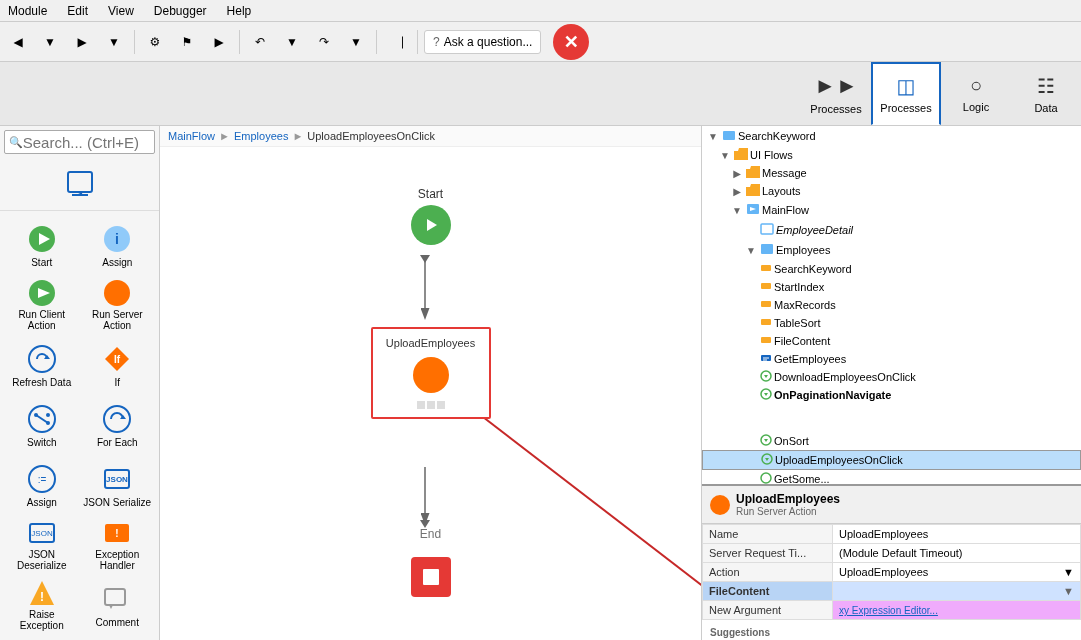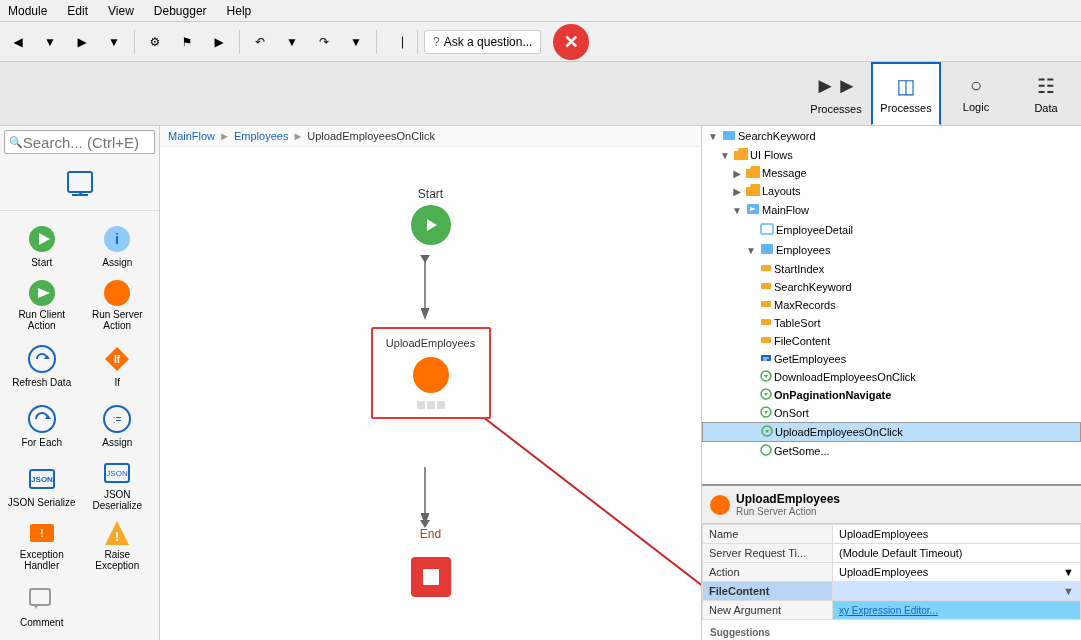--- a/index.html
+++ b/index.html
@@ -171,21 +171,21 @@
       display: flex; align-items: center; justify-content: space-between;
     }
     
     .suggestions-section {
       padding: 4px 0;
     }
     .suggestions-label {
       padding: 3px 8px; font-size: 10px; color: #666; font-weight: 700;
     }
     
-    .new-arg-row td { background: #7dd3fc; font-size: 11px; }
+    .new-arg-row td { background: #f0abfc; font-size: 11px; }
     
     .expr-btn {
       font-size: 10px; color: #1565c0; cursor: pointer; background: none; border: none;
       text-decoration: underline;
     }
   </style>
 </head>
 <body>
 
 <div class="menu-bar">
@@ -323,20 +323,32 @@
       <div class="tool-item">
         <div class="tool-icon">
           <svg width="28" height="28">
               <polygon points="14,2 26,14 14,26 2,14" fill="#ff6f00"></polygon>
               <text x="14" y="18" text-anchor="middle" font-size="10" fill="white" font-weight="bold">If</text>
             </svg>
         </div>
         <span>If</span>
       </div>
 
+      <div class="tool-item">
+        <div class="tool-icon">
+          <svg width="28" height="28">
+              <circle cx="14" cy="14" r="13" fill="none" stroke="#1565c0" stroke-width="2"></circle>
+              <line x1="8" y1="10" x2="20" y2="18" stroke="#1565c0" stroke-width="2"></line>
+              <circle cx="8" cy="10" r="2" fill="#1565c0"></circle>
+              <circle cx="20" cy="10" r="2" fill="#1565c0"></circle>
+              <circle cx="20" cy="18" r="2" fill="#1565c0"></circle>
+            </svg>
+        </div>
+        <span>Switch</span>
+      </div>
 
       <div class="tool-item">
         <div class="tool-icon">
           <svg width="28" height="28">
               <circle cx="14" cy="14" r="13" fill="none" stroke="#1565c0" stroke-width="2"></circle>
               <path d="M8 14 A6 6 0 1 1 20 14" stroke="#1565c0" stroke-width="2" fill="none"></path>
               <polygon points="20,10 23,14 17,14" fill="#1565c0"></polygon>
             </svg>
         </div>
         <span>For Each</span>
@@ -462,21 +474,21 @@
           <div class="orange-dot"></div>
           <div style="display:flex; gap:2px; margin-top:4px;">
             <div style="width:8px;height:8px;background:#ddd;"></div>
             <div style="width:8px;height:8px;background:#ddd;"></div>
             <div style="width:8px;height:8px;background:#ddd;"></div>
           </div>
         </div>
       </div>
 
       <div class="flow-node node-end">
-        <span style="font-size:12px; color:#c2410c; margin-bottom:16px;">End</span>
+        <span style="font-size:12px; color:#737373; margin-bottom:16px;">End</span>
         <div class="red-square">
           <div style="width:16px;height:16px;background:white;border-radius:1px;"></div>
         </div>
       </div>
     </div>
   </div>
 
   <div class="right-panel">
 
     <div class="tree-panel">
@@ -525,21 +537,21 @@
         <span class="tree-expand">▼</span>
         <span style="margin:0 2px;">
           <svg width="14" height="14">
               <rect x="1" y="2" width="12" height="10" rx="1" fill="#64b5f6"></rect>
               <polygon points="4,5 10,7 4,9" fill="white"></polygon>
             </svg>
         </span>
         <span>MainFlow</span>
       </div>
 
-      <div class="tree-item" style="padding-left:42px;">
+      <div class="tree-item" style="padding-left:42px;font-style:italic;">
         <span class="tree-expand">&nbsp;</span>
         <span style="margin:0 2px;">
           <svg width="14" height="14">
               <rect x="1" y="2" width="12" height="10" rx="1" fill="none" stroke="#64b5f6" stroke-width="1.5"></rect>
             </svg>
         </span>
         <span>EmployeeDetail</span>
       </div>
 
       <div class="tree-item" style="padding-left:42px;">
@@ -549,27 +561,27 @@
               <rect x="1" y="2" width="12" height="10" rx="1" fill="#64b5f6"></rect>
             </svg>
         </span>
         <span>Employees</span>
       </div>
 
       <div class="tree-item" style="padding-left:56px;">
         <span style="margin:0 2px;"><svg width="12" height="12">
               <rect x="1" y="3" width="10" height="6" rx="1" fill="#f9a825"></rect>
             </svg></span>
+        <span>SearchKeyword</span>
+      </div>
+      <div class="tree-item" style="padding-left:56px;">
+        <span style="margin:0 2px;"><svg width="12" height="12">
+              <rect x="1" y="3" width="10" height="6" rx="1" fill="#f9a825"></rect>
+            </svg></span>
         <span>StartIndex</span>
-      </div>
-      <div class="tree-item" style="padding-left:56px;">
-        <span style="margin:0 2px;"><svg width="12" height="12">
-              <rect x="1" y="3" width="10" height="6" rx="1" fill="#f9a825"></rect>
-            </svg></span>
-        <span>SearchKeyword</span>
       </div>
       <div class="tree-item" style="padding-left:56px;">
         <span style="margin:0 2px;"><svg width="12" height="12">
               <rect x="1" y="3" width="10" height="6" rx="1" fill="#f9a825"></rect>
             </svg></span>
         <span>MaxRecords</span>
       </div>
       <div class="tree-item" style="padding-left:56px;">
         <span style="margin:0 2px;"><svg width="12" height="12">
               <rect x="1" y="3" width="10" height="6" rx="1" fill="#f9a825"></rect>
@@ -597,21 +609,21 @@
             </svg></span>
         <span>DownloadEmployeesOnClick</span>
       </div>
       <div class="tree-item" style="padding-left:56px;font-weight:bold;">
         <span style="margin:0 2px;"><svg width="12" height="12">
               <circle cx="6" cy="6" r="5" fill="none" stroke="#4caf50" stroke-width="1.5"></circle>
               <polygon points="4,5 8,5 6,8" fill="#4caf50"></polygon>
             </svg></span>
         <span>OnPaginationNavigate</span>
       </div>
-      <div class="tree-item" style="padding-left:56px;">
+      <div class="tree-item" style="padding-left:56px;margin-top:28px;">
         <span style="margin:0 2px;"><svg width="12" height="12">
               <circle cx="6" cy="6" r="5" fill="none" stroke="#4caf50" stroke-width="1.5"></circle>
               <polygon points="4,5 8,5 6,8" fill="#4caf50"></polygon>
             </svg></span>
         <span>OnSort</span>
       </div>
       <div class="tree-item selected" style="padding-left:56px; border: 1px solid #999;">
         <span style="margin:0 2px;"><svg width="12" height="12">
               <circle cx="6" cy="6" r="5" fill="none" stroke="#4caf50" stroke-width="1.5"></circle>
               <polygon points="4,5 8,5 6,8" fill="#4caf50"></polygon>

